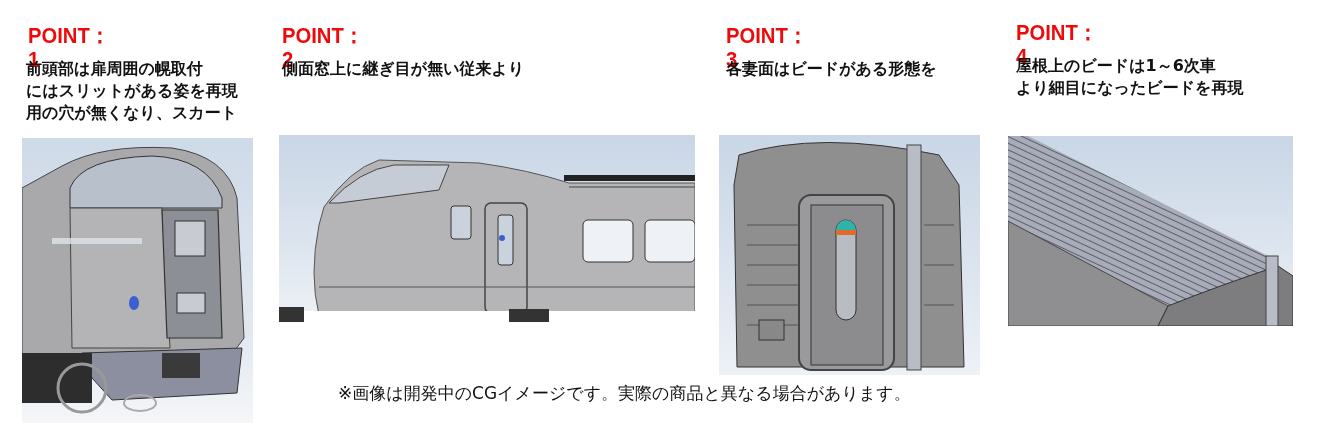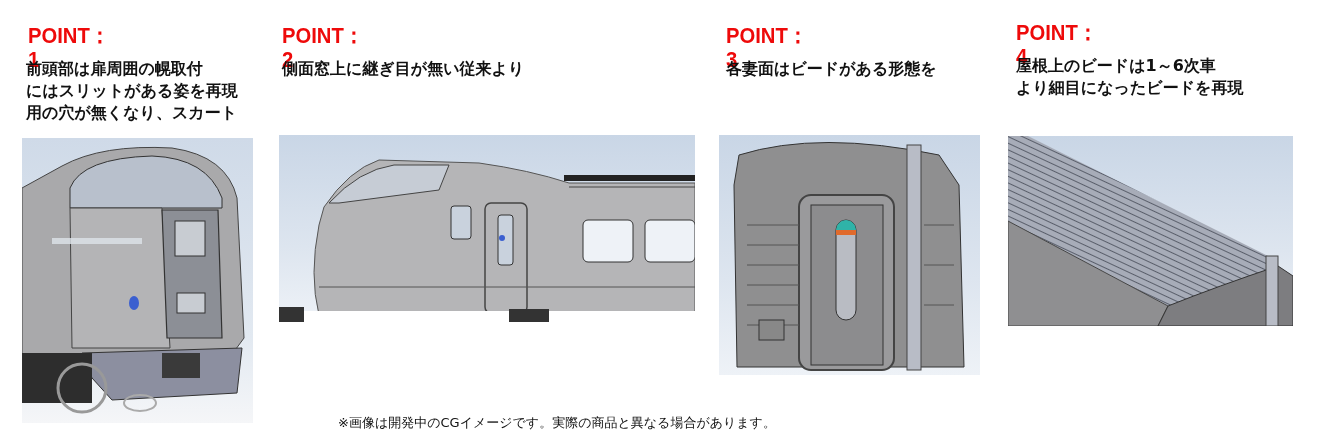--- a/index.html
+++ b/index.html
@@ -4,21 +4,21 @@
 <style>
   html, body { margin:0; padding:0; background:#ffffff; }
   body { width:1318px; height:444px; position:relative; overflow:hidden;
          font-family:"DejaVu Sans", "Liberation Sans", sans-serif; }
   .point { position:absolute; }
   .point-title { position:absolute; color:#ee0a0a; font-weight:bold;
                  font-family:"Liberation Sans", "DejaVu Sans", sans-serif;
                  font-size:22px; letter-spacing:0px; line-height:24px; transform:scaleX(0.92); transform-origin:left top; }
   .point-desc { position:absolute; color:#111; font-weight:bold; font-size:16px; line-height:22px; white-space:nowrap; }
   .pic { position:absolute; overflow:hidden; background:linear-gradient(180deg,#c9d6e6 0%,#dde5ef 60%,#eef2f7 100%); }
-  .caption { position:absolute; left:338px; top:414px; font-size:13px; color:#111; white-space:nowrap; font-family:"DejaVu Sans", sans-serif; }
+  .caption { position:absolute; left:338px; top:382px; font-size:17px; color:#111; white-space:nowrap; font-family:"DejaVu Sans", sans-serif; }
 </style>
 </head>
 <body>
 
 <div class="point">
   <div class="point-title" style="left:28px;top:24px;">POINT：1</div>
   <div class="point-desc" style="left:26px;top:58px;">
     <div>前頭部は扉周囲の幌取付</div>
     <div>にはスリットがある姿を再現</div>
     <div>用の穴が無くなり、スカート</div>

